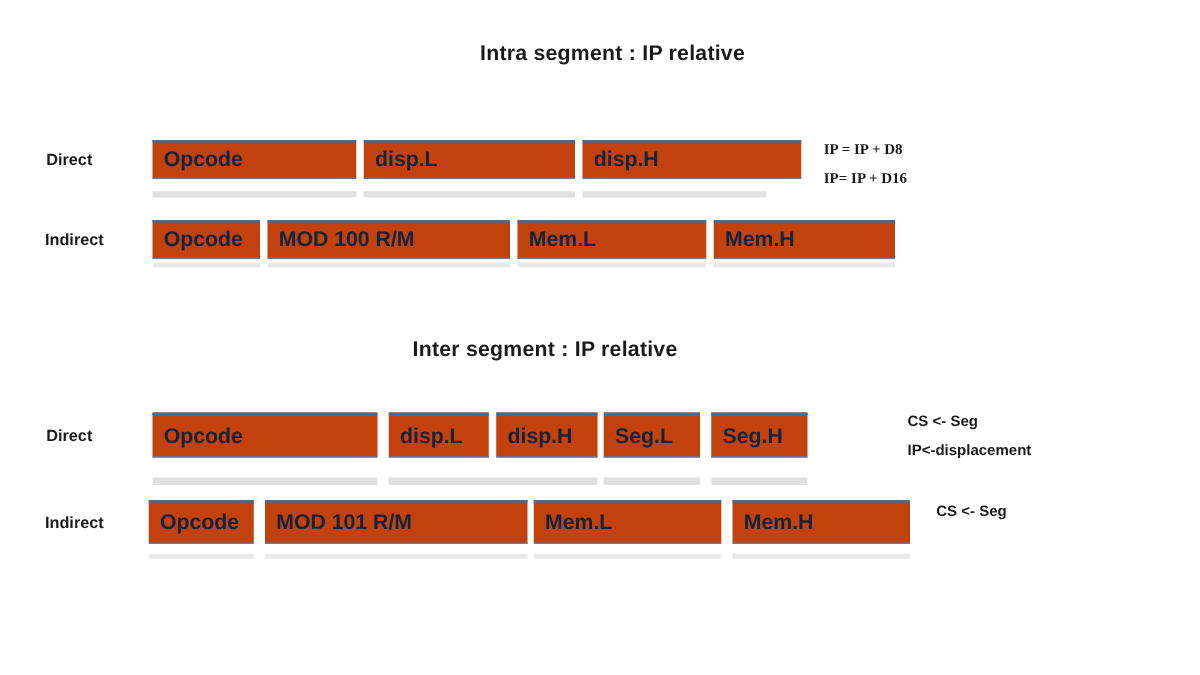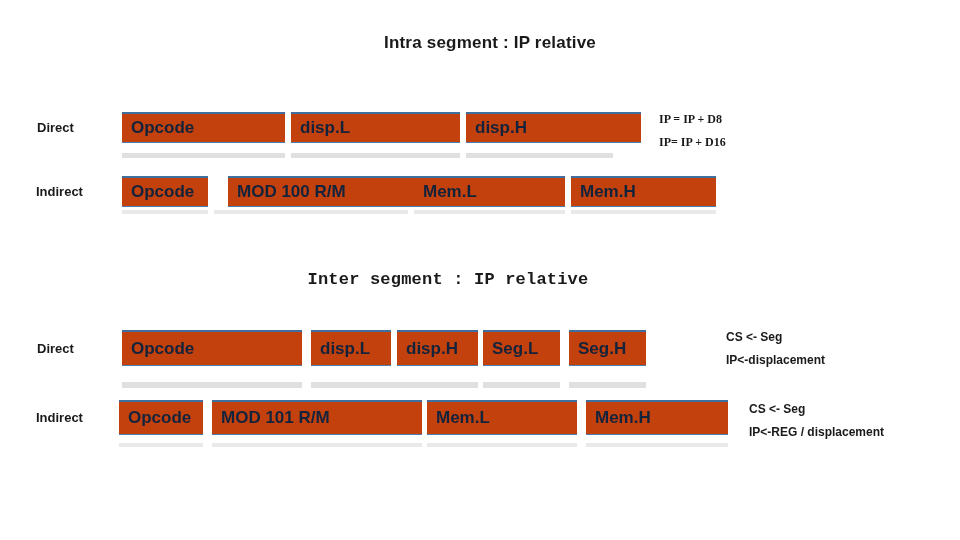--- a/index.html
+++ b/index.html
@@ -46,30 +46,30 @@
       <div>IP= IP + D16</div>
     </div>
     <div class="ghost" style="left:122px;width:163px;top:41px;height:5px;"></div>
     <div class="ghost" style="left:291px;width:169px;top:41px;height:5px;"></div>
     <div class="ghost" style="left:466px;width:147px;top:41px;height:5px;"></div>
   </div>
 
   <div class="row" style="top:176px;height:31px;">
     <span class="row-label" style="left:36px;">Indirect</span>
     <div class="cell" style="left:122px;width:86px;">Opcode</div>
-    <div class="cell" style="left:228px;width:194px;text-align:center;">MOD 100 R/M</div>
+    <div class="cell" style="left:214px;width:194px;text-align:center;">MOD 100 R/M</div>
     <div class="cell" style="left:414px;width:151px;">Mem.L</div>
     <div class="cell" style="left:571px;width:145px;">Mem.H</div>
     <div class="ghost faint" style="left:122px;width:86px;top:34px;height:4px;"></div>
     <div class="ghost faint" style="left:214px;width:194px;top:34px;height:4px;"></div>
     <div class="ghost faint" style="left:414px;width:151px;top:34px;height:4px;"></div>
     <div class="ghost faint" style="left:571px;width:145px;top:34px;height:4px;"></div>
   </div>
 
-  <div class="sec-title" style="left:16px;width:864px;top:270px;font-family:Liberation Mono, monospace;">Inter segment : IP relative</div>
+  <div class="sec-title" style="left:4px;width:864px;top:270px;">Inter segment : IP relative</div>
 
   <div class="row" style="top:330px;height:36px;">
     <span class="row-label" style="left:37px;">Direct</span>
     <div class="cell" style="left:122px;width:180px;">Opcode</div>
     <div class="cell" style="left:311px;width:80px;">disp.L</div>
     <div class="cell" style="left:397px;width:81px;">disp.H</div>
     <div class="cell" style="left:569px;width:77px;">Seg.H</div>
     <div class="cell" style="left:483px;width:77px;">Seg.L</div>
     <div class="notes" style="left:726px;top:-4px;">
       <div>CS &lt;- Seg</div>
@@ -82,21 +82,20 @@
   </div>
 
   <div class="row" style="top:400px;height:35px;">
     <span class="row-label" style="left:36px;">Indirect</span>
     <div class="cell" style="left:119px;width:84px;">Opcode</div>
     <div class="cell" style="left:212px;width:210px;">MOD 101 R/M</div>
     <div class="cell" style="left:427px;width:150px;">Mem.L</div>
     <div class="cell" style="left:586px;width:142px;">Mem.H</div>
     <div class="notes" style="left:749px;top:-2px;">
       <div>CS &lt;- Seg</div>
-      <div>IP&lt;-REG / displacement</div>
     </div>
     <div class="ghost faint" style="left:119px;width:84px;top:43px;height:4px;"></div>
     <div class="ghost faint" style="left:212px;width:210px;top:43px;height:4px;"></div>
     <div class="ghost faint" style="left:427px;width:150px;top:43px;height:4px;"></div>
     <div class="ghost faint" style="left:586px;width:142px;top:43px;height:4px;"></div>
   </div>
 
 </div>
 
 </body></html>

